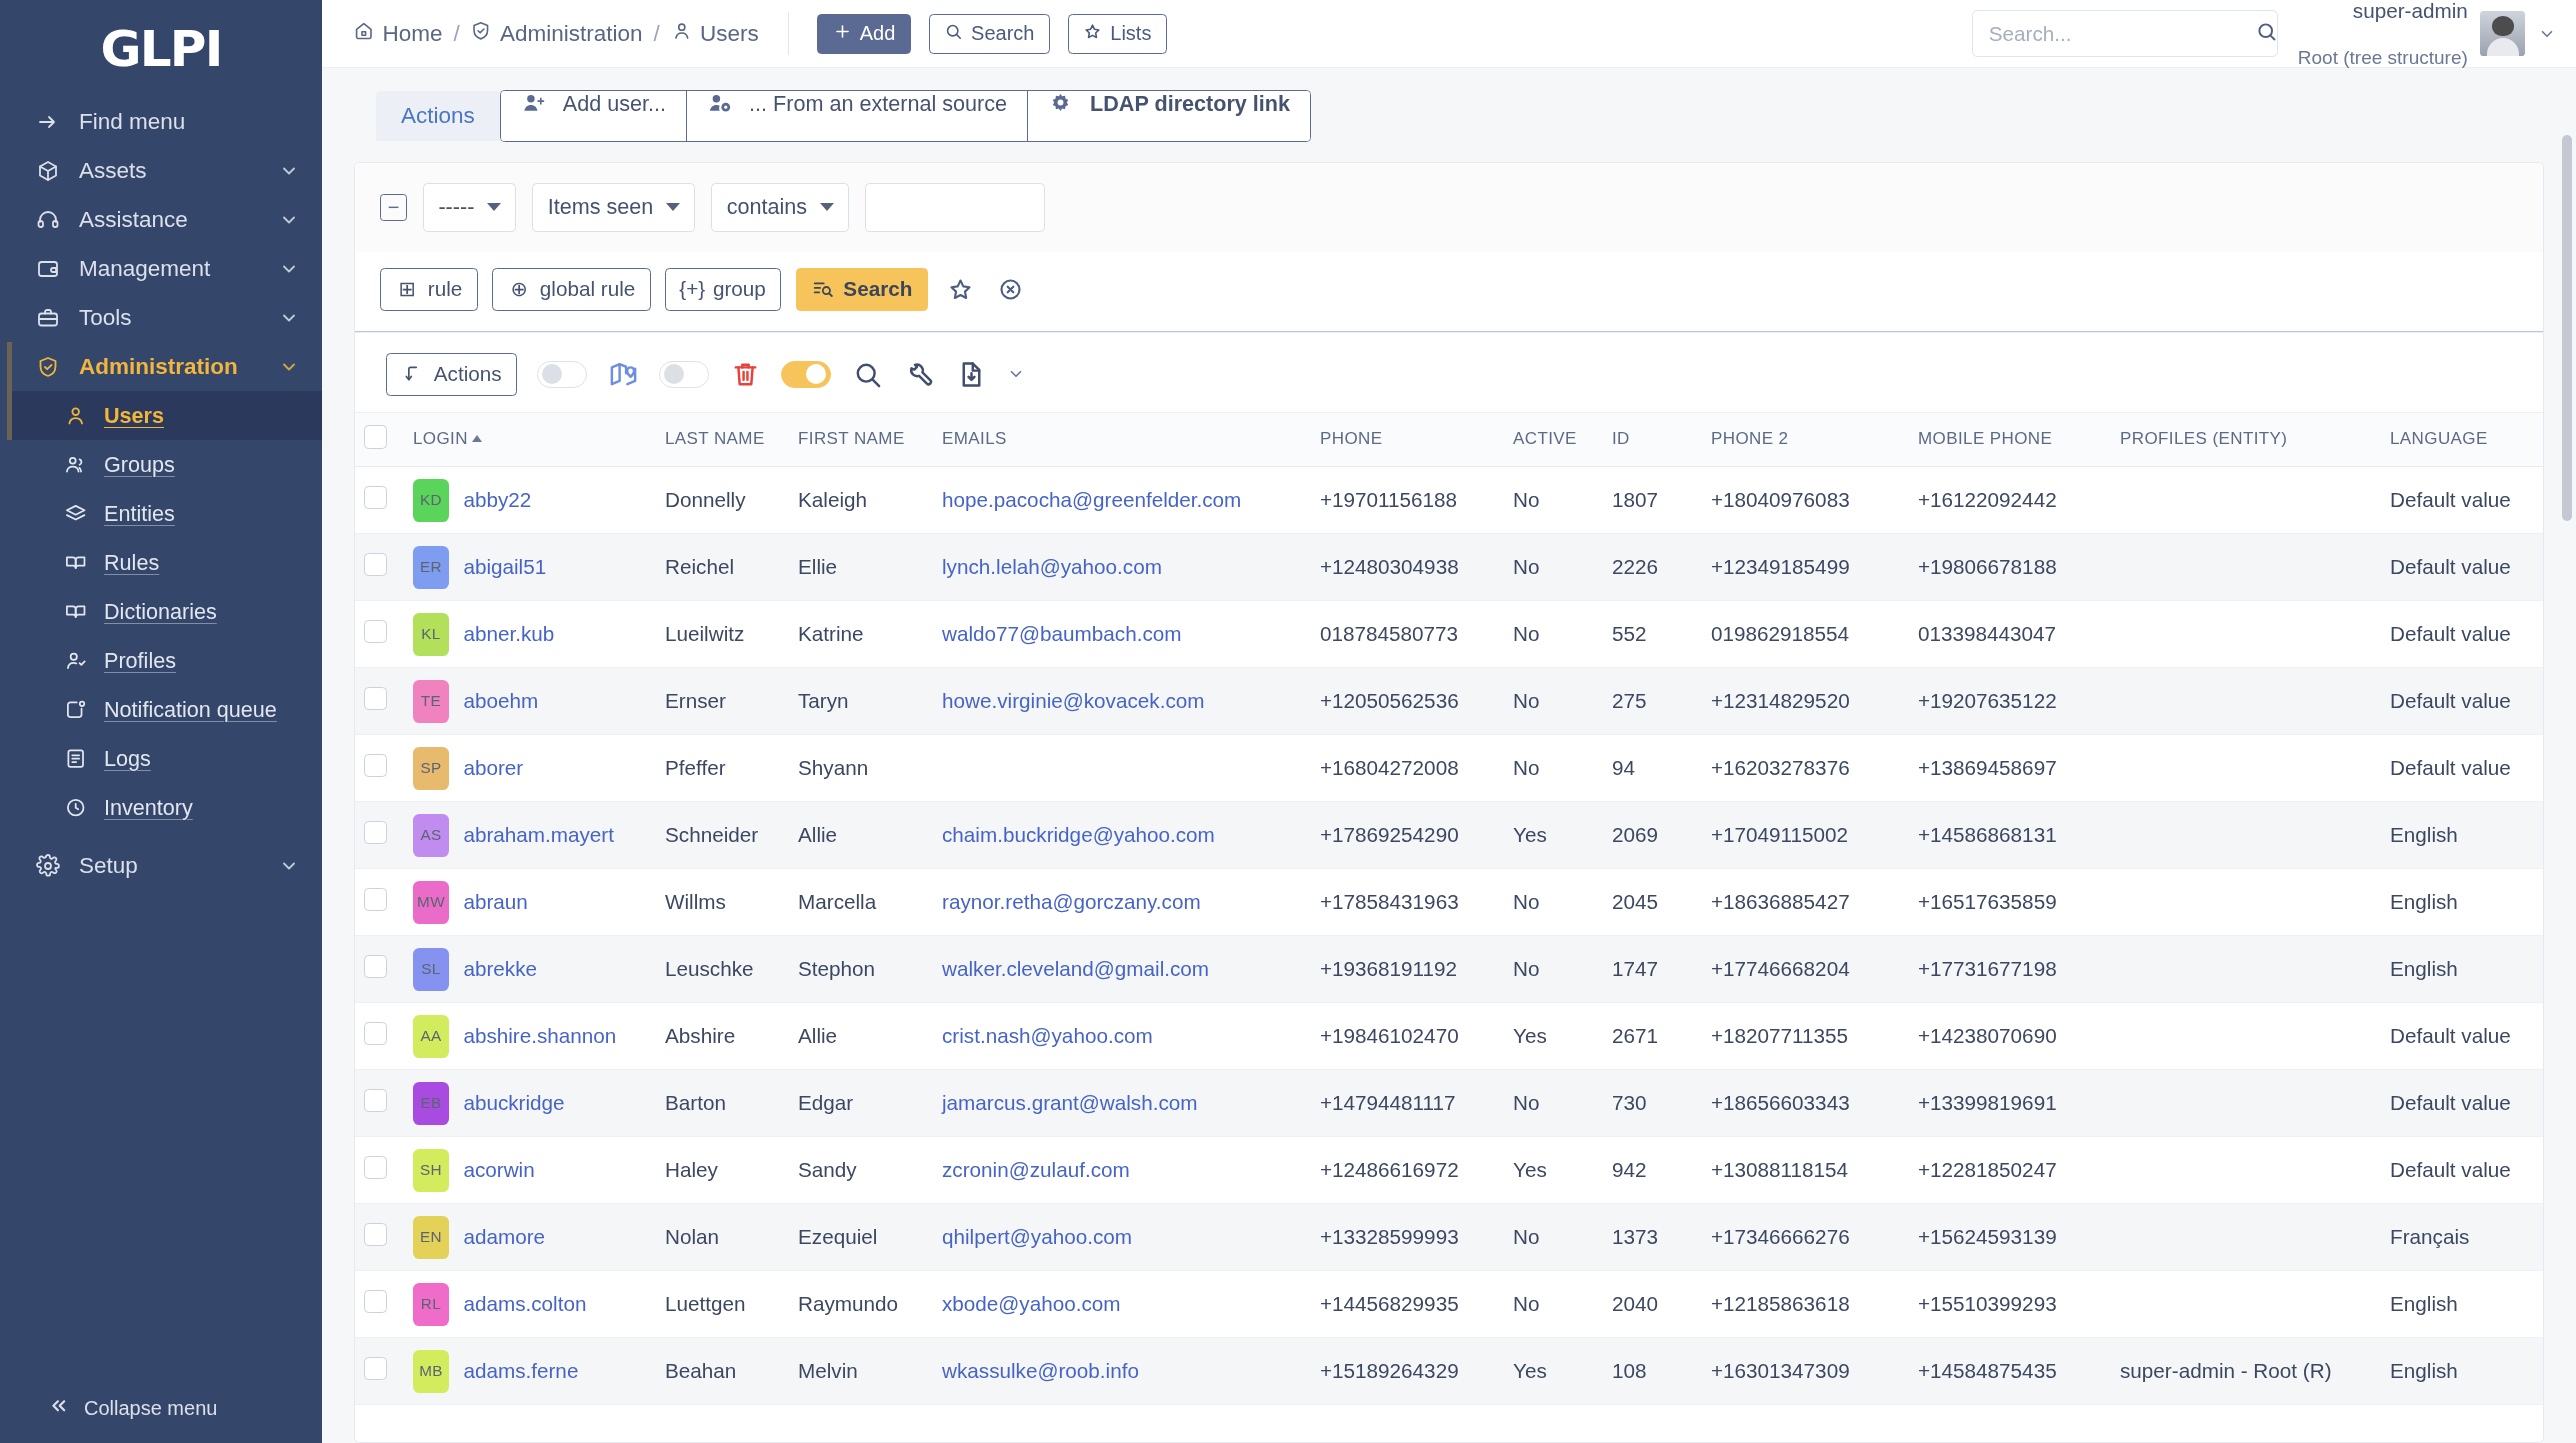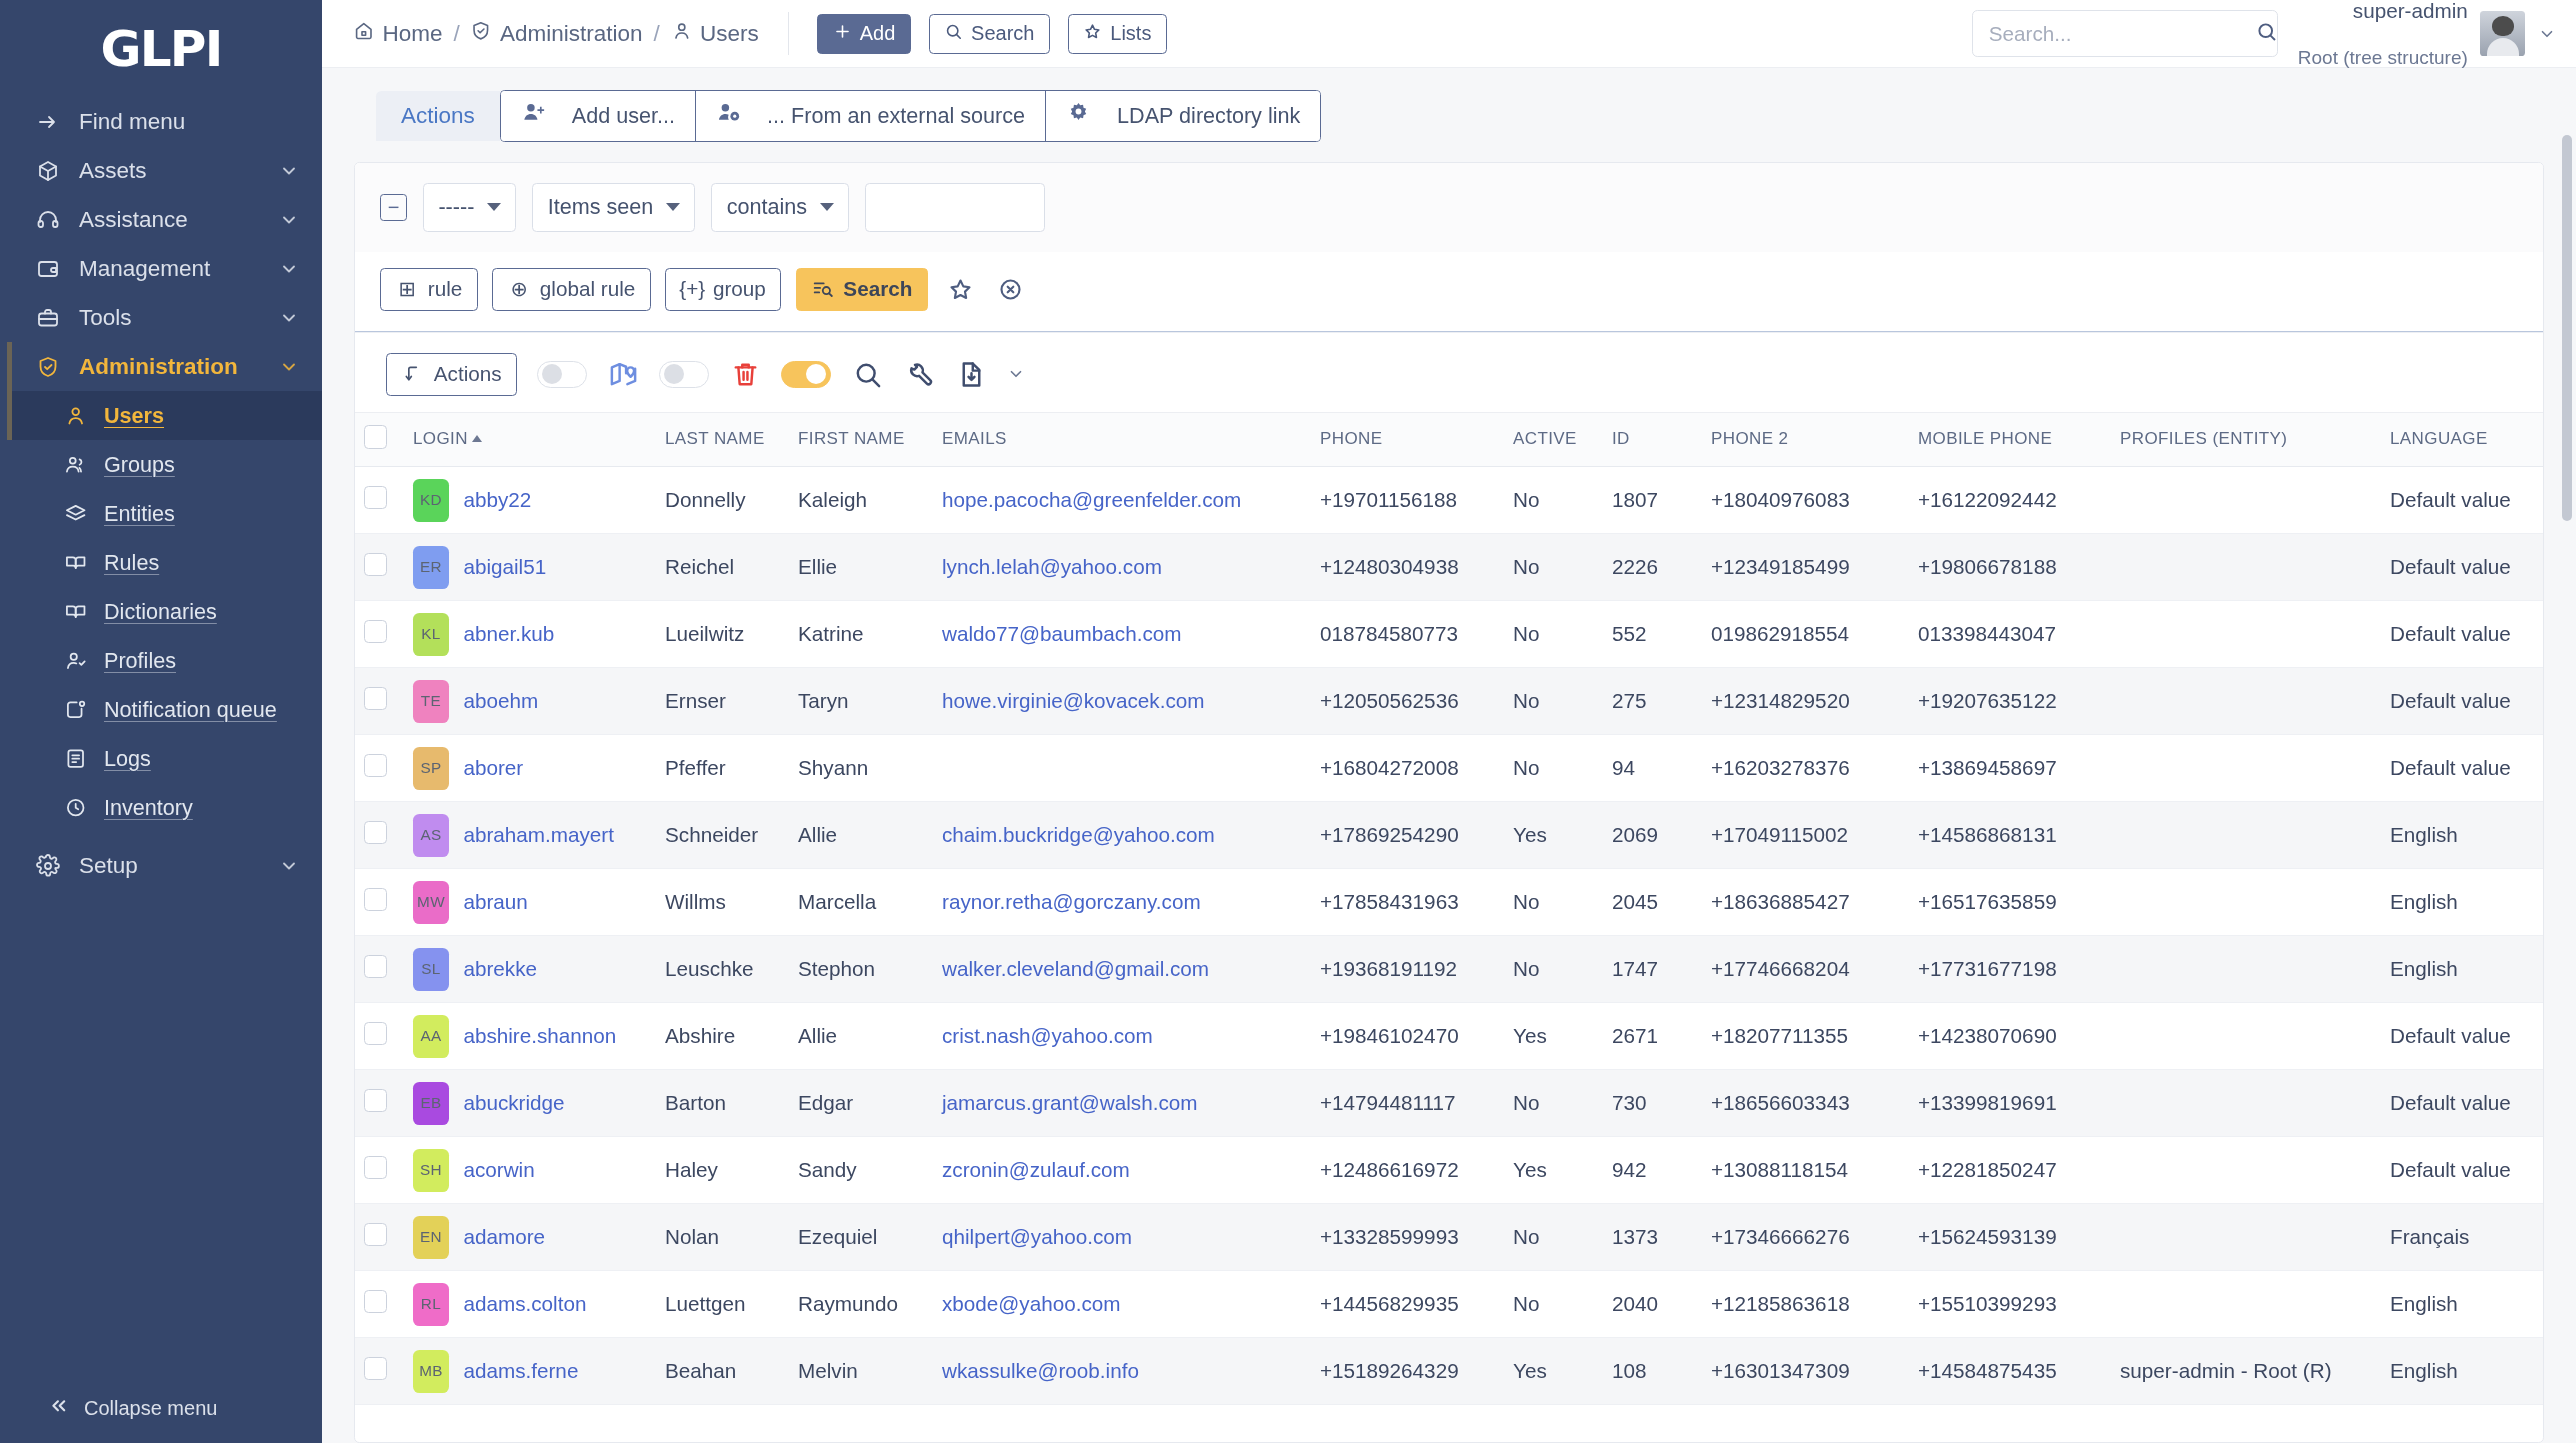--- a/index.html
+++ b/index.html
@@ -108,25 +108,25 @@
 
   
   .tabs-row { display: flex; align-items: center; padding: 21.6px 0 0 54px; gap: 0; }
   .tab-label {
     padding: 0 25px; height: 50px; display: flex; align-items: center;
     font-size: 22.5px; color: #4a77c4; background: #eceff5;
     border-radius: 5.4px 0 0 0;
   }
   .tab-btns { display: flex; border: 0.9px solid #5a6a93; border-radius: 4.5px; overflow: hidden; }
   .tab-btn {
-    display: flex; align-items: center; gap: 26px; padding: 0 20px; height: 50px;
+    display: flex; gap: 17px; padding: 0 20px; height: 50px;
     font-size: 21.6px; color: #46536f; background: #fff; cursor: pointer;
     border-right: 0.9px solid #5a6a93; white-space: nowrap;
   }
-  .tab-btn:last-child { border-right: 0; }
+  .tab-btn:last-child { border-right: 0; font-weight: bold; }
   .tab-btn svg { width: 25px; height: 25px; }
 
   
   .card {
     margin: 20px 32px 0 32px; background: #ffffff; border: 0.9px solid #e6e9ef;
     border-radius: 5.4px; flex: 1; display: flex; flex-direction: column; min-height: 0;
     overflow: hidden;
   }
   .filter-zone { background: #fbfbfc; border-bottom: 0.9px solid #edeff3; }
   .filter-row { display: flex; align-items: center; gap: 16px; padding: 20px 25px; }

